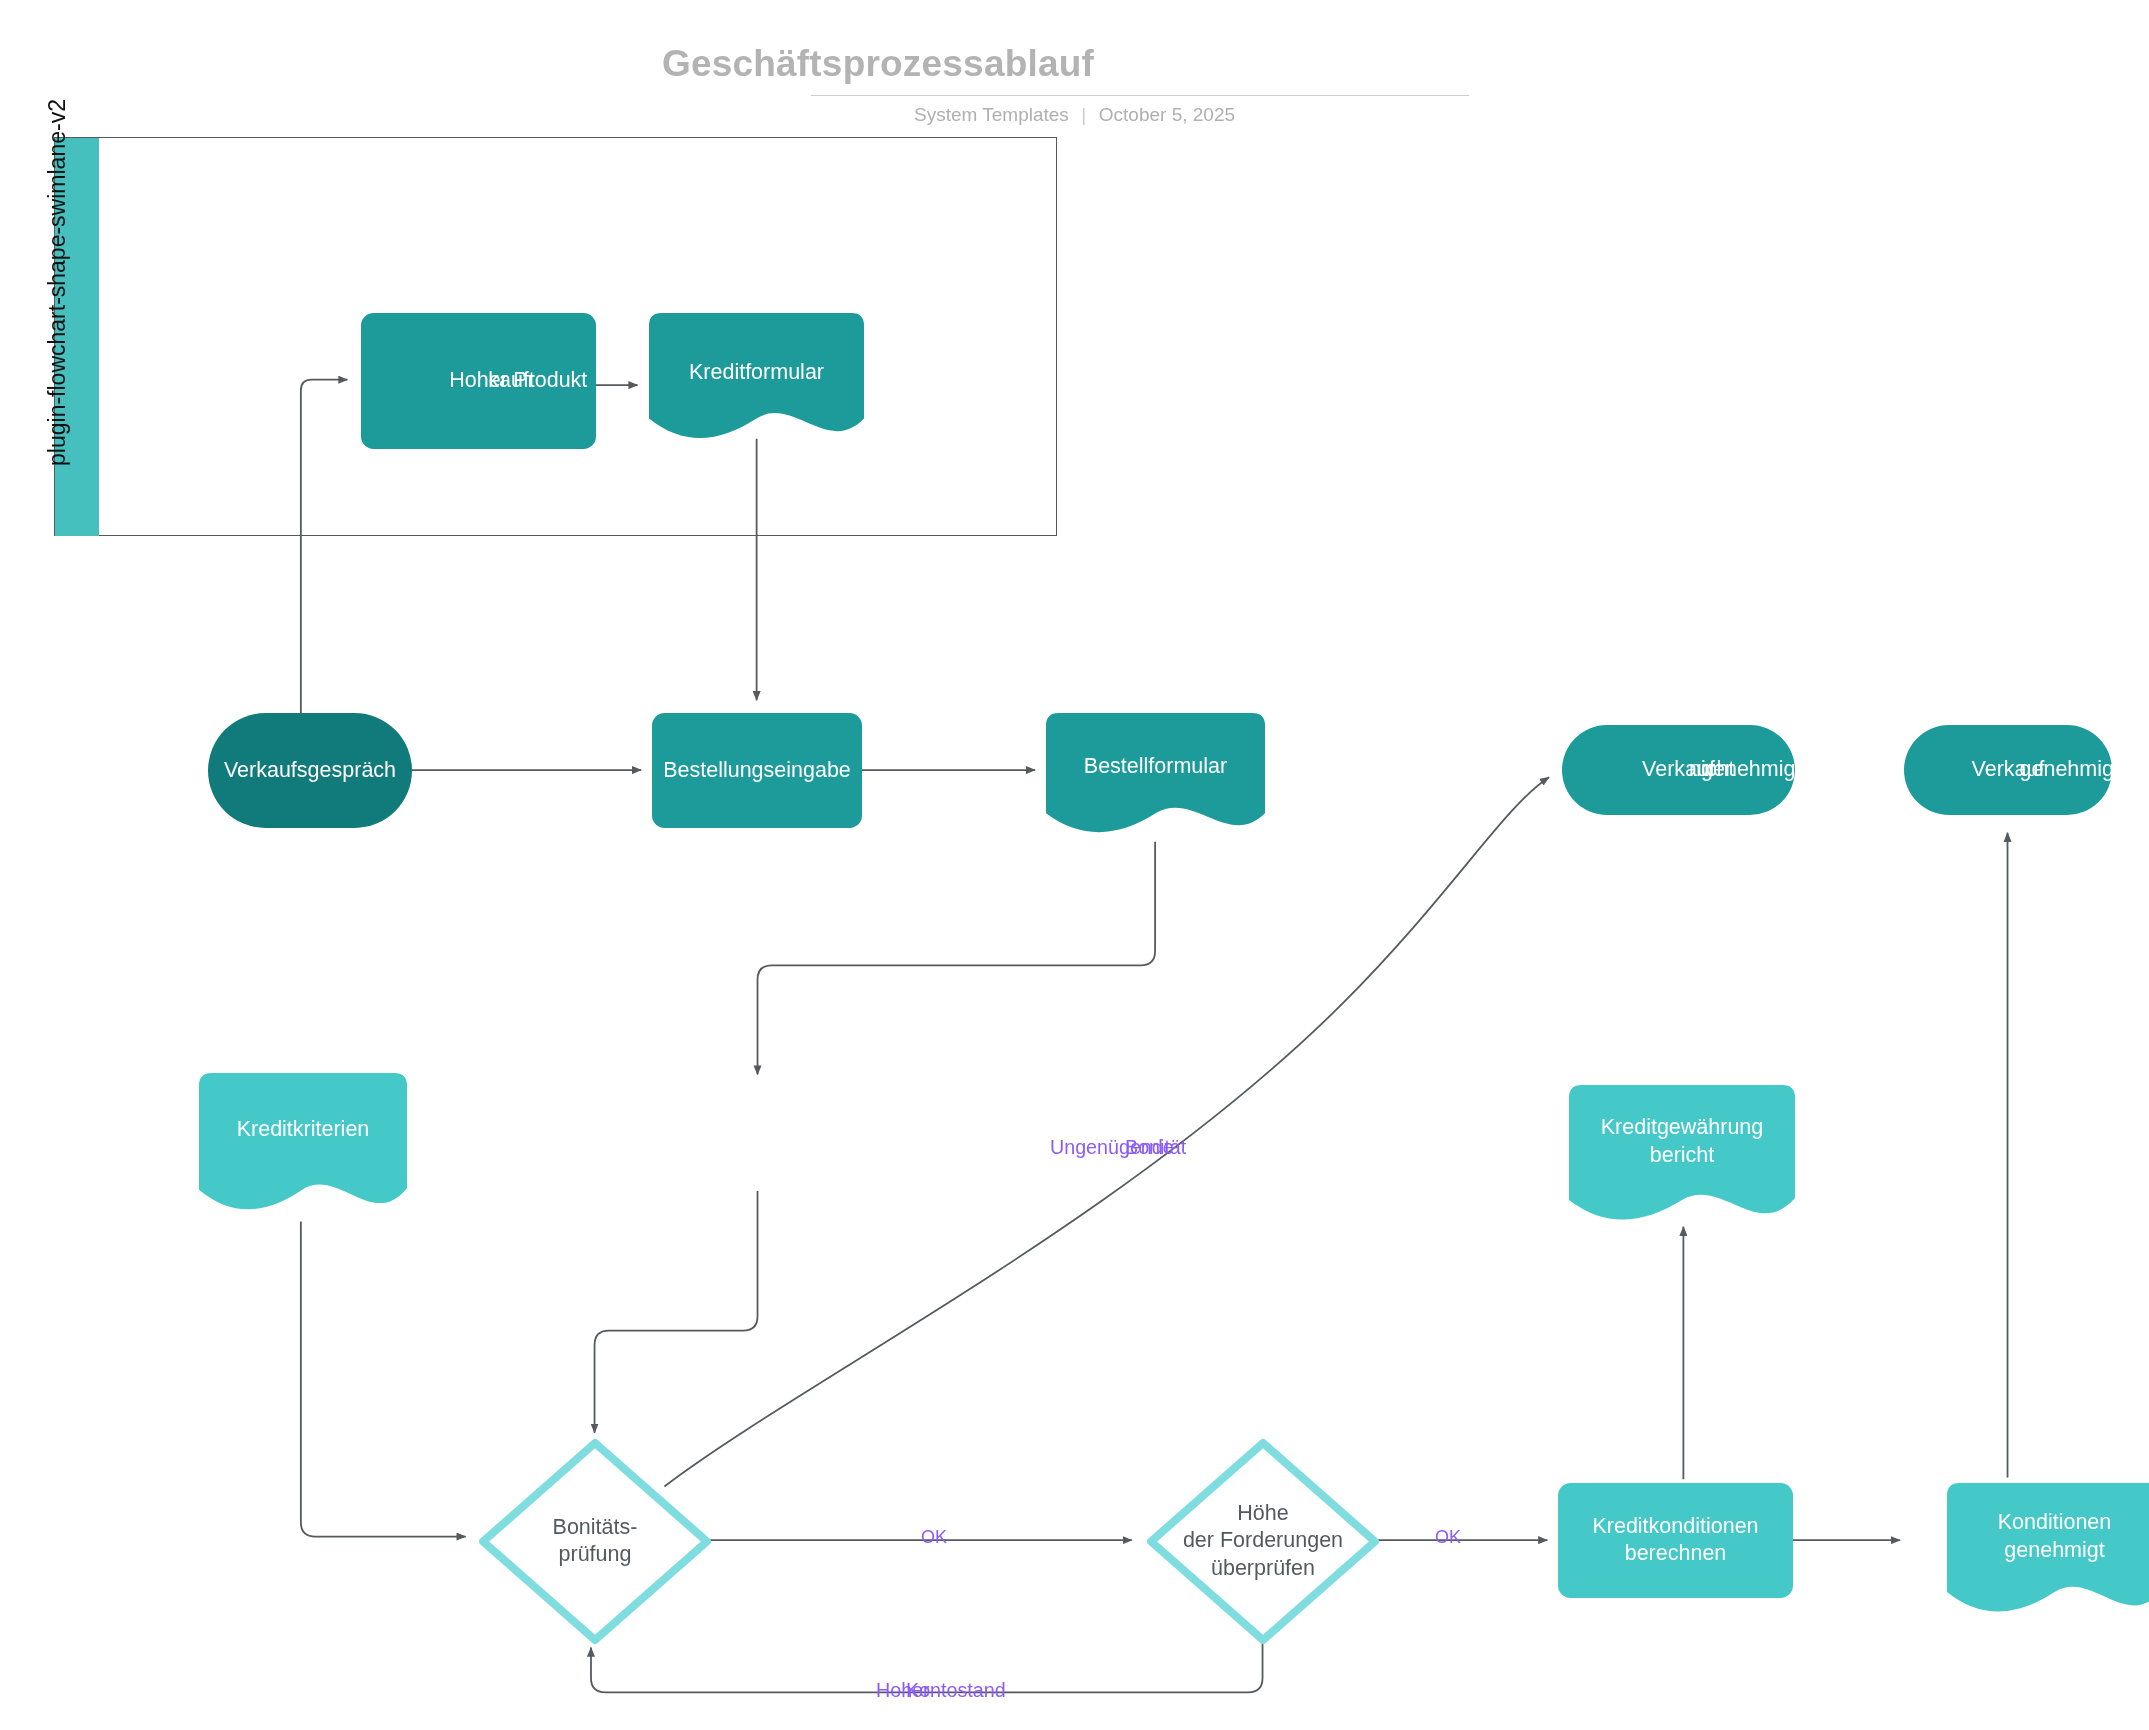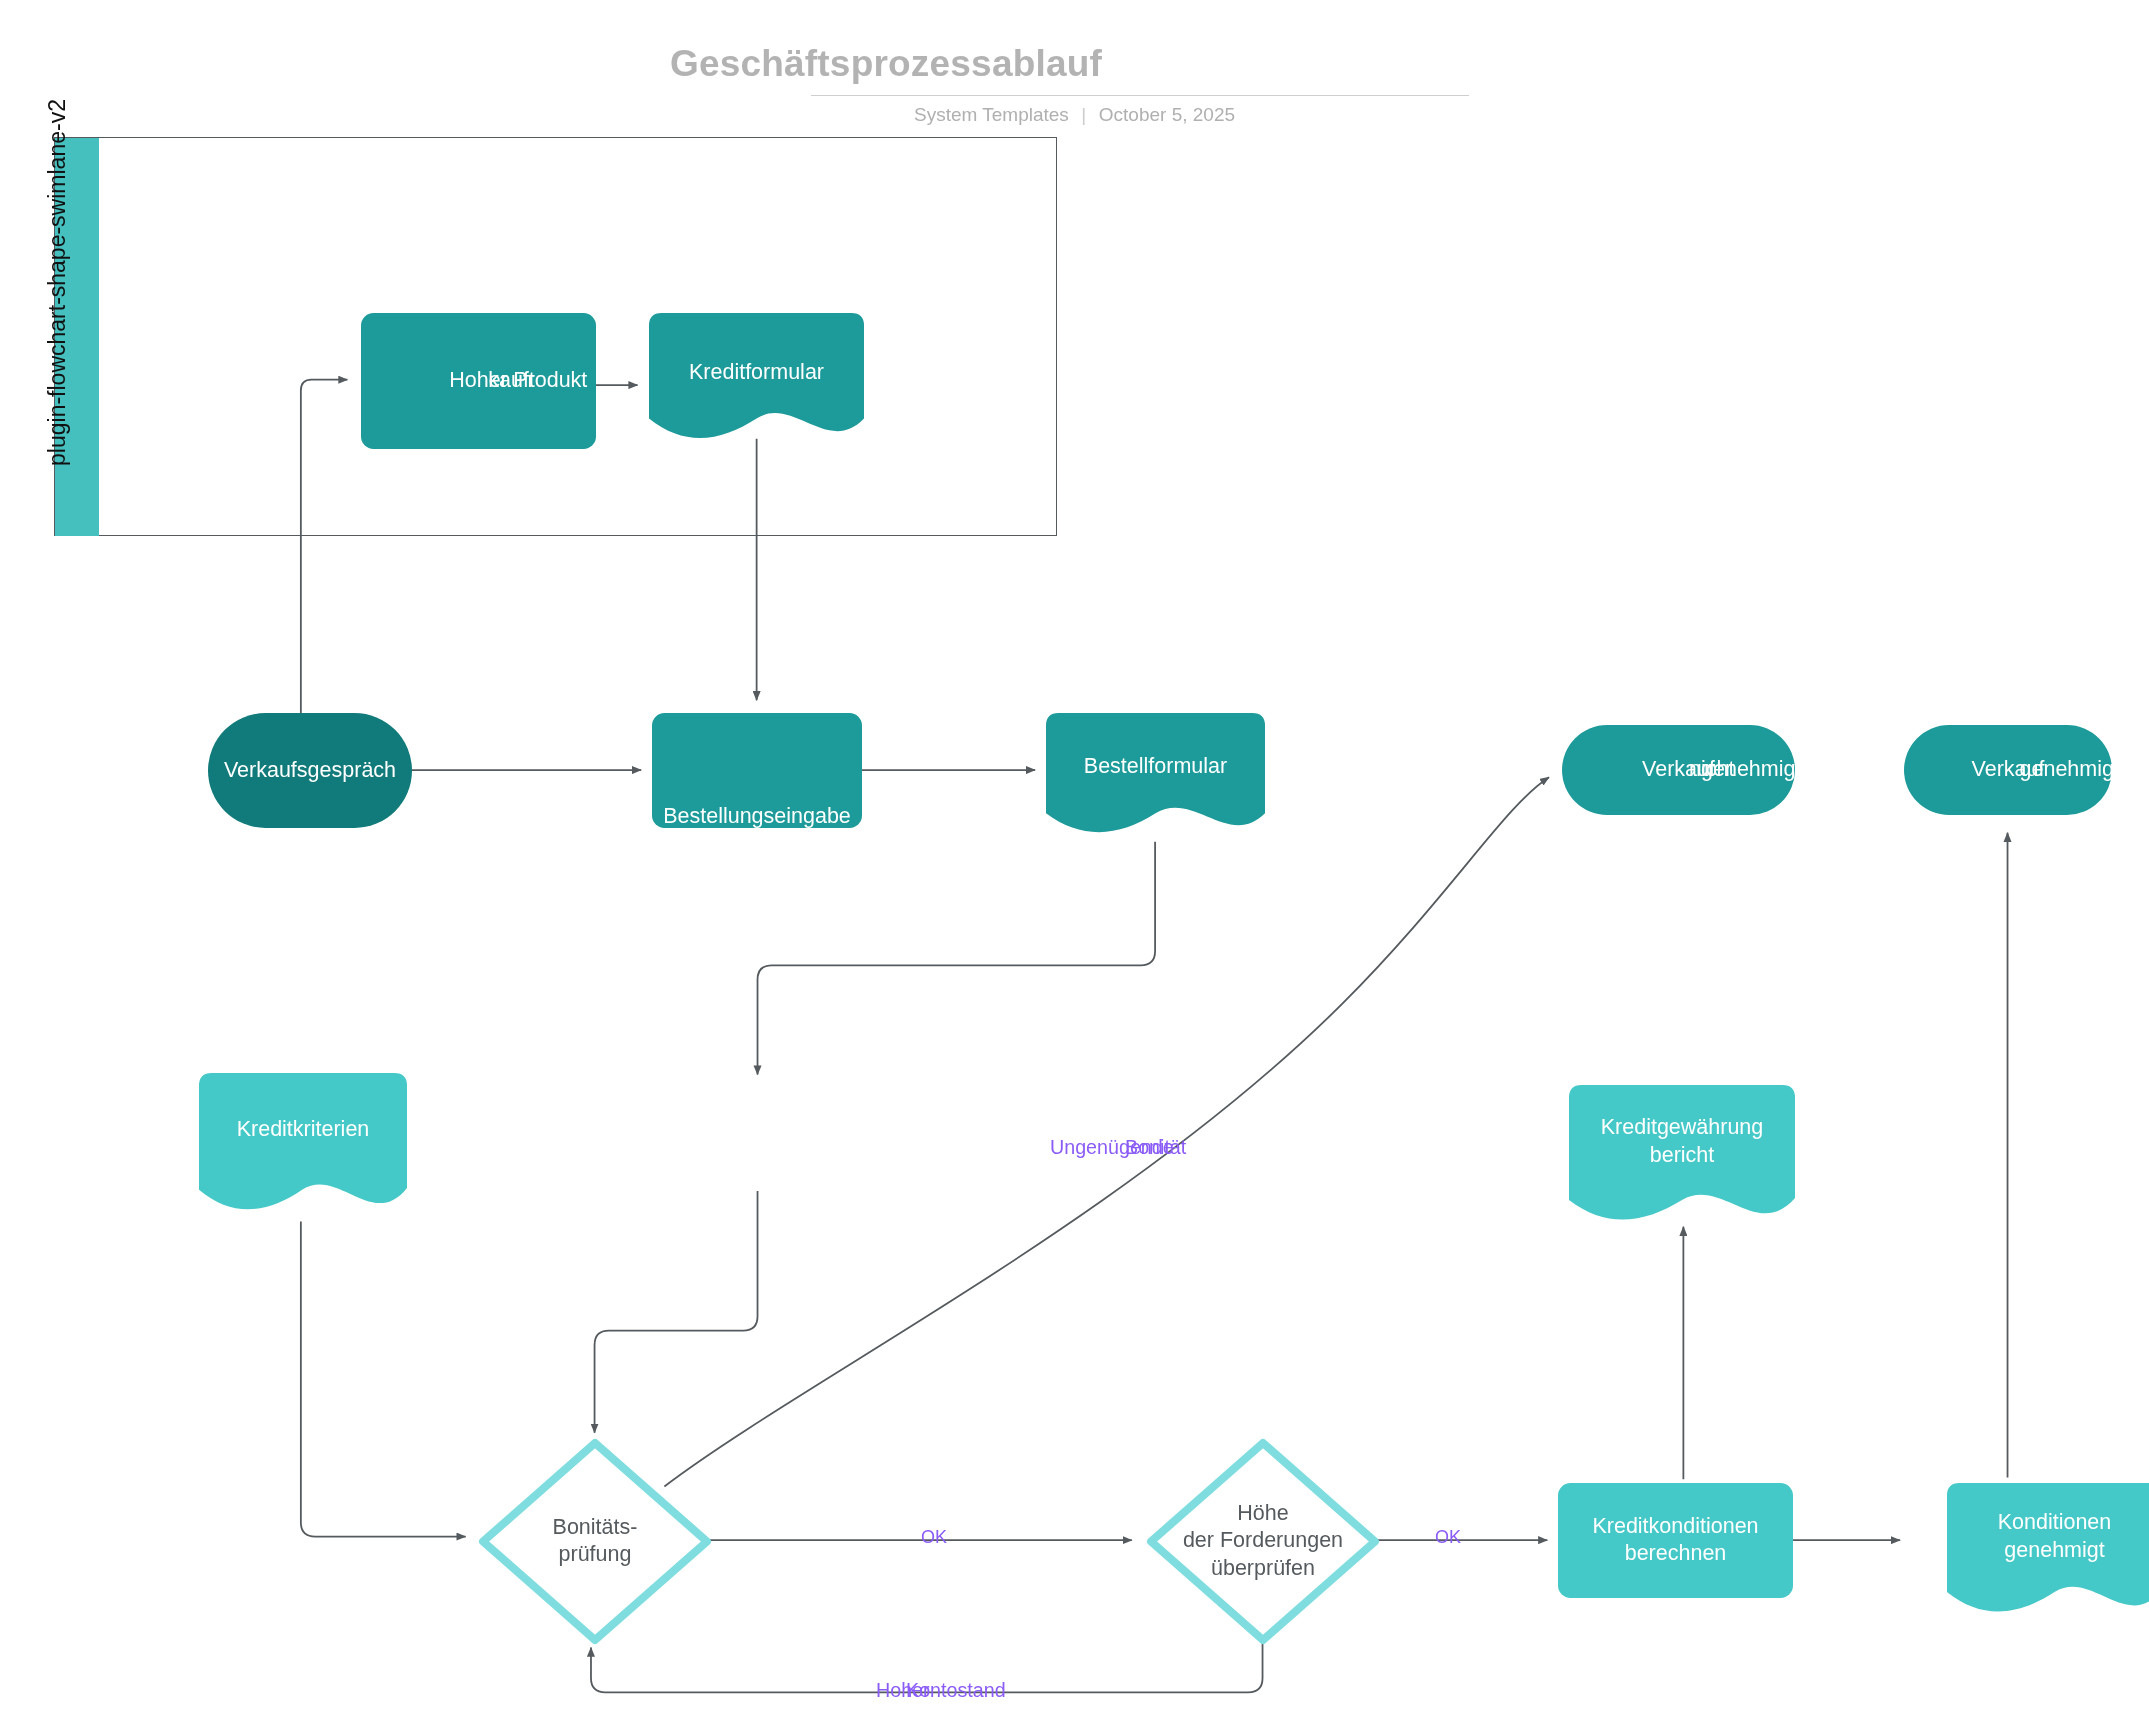--- a/index.html
+++ b/index.html
@@ -6,21 +6,21 @@
   body{
     width:2149px;height:1730px;
     font-family:"Liberation Sans","DejaVu Sans",sans-serif;
     -webkit-font-smoothing:antialiased;
     overflow:hidden;
   }
   #stage{position:relative;width:2149px;height:1730px;background:#fff;}
 
   
   .hdr-title{
-    position:absolute;left:12px;top:43px;width:1748px;
+    position:absolute;left:4px;top:43px;width:1748px;
     text-align:center;
     font-size:37px;font-weight:bold;color:#b3b3b3;
     letter-spacing:0.2px;
   }
   .hdr-rule{
     position:absolute;left:811px;top:95px;width:658px;height:0.9px;
     background:#cfcfcf;
   }
   .hdr-sub{
     position:absolute;left:0;top:104px;width:2149px;
@@ -155,21 +155,21 @@
       <path d="M14,0 H226 Q240,0 240,14 V118 C200,160 160,92 120,118 C80,144 40,150 0,118 V14 Q0,0 14,0 Z" fill="#1d9a9a"></path>
     </svg>
     <div class="lbl" style="font-size:21.5px;top:44%;">Kreditformular</div>
   </div>
 
   <div class="node pill fill-dark txt-white" style="left:208px;top:713px;width:204px;height:115px;overflow:hidden;">
     <div class="lbl" style="font-size:21.5px;">Verkaufsgespräch</div>
   </div>
 
   <div class="node rect fill-mid txt-white" style="left:652px;top:713px;width:210px;height:115px;">
-    <div class="lbl" style="font-size:21.5px;margin-top:46px;">Bestellungseingabe</div>
+    <div class="lbl" style="font-size:21.5px;">Bestellungseingabe</div>
   </div>
 
   <div class="node docshape txt-white" style="left:1046px;top:713px;width:219px;height:129px;">
     <svg viewBox="0 0 244 144" preserveAspectRatio="none">
       <path d="M14,0 H230 Q244,0 244,14 V112 C204,152 164,86 122,112 C82,138 40,142 0,112 V14 Q0,0 14,0 Z" fill="#1d9a9a"></path>
     </svg>
     <div class="lbl" style="font-size:21.5px;top:42%;">Bestellformular</div>
   </div>
 
   <div class="node pill fill-mid txt-white" style="left:1562px;top:725px;width:233px;height:90px;">

